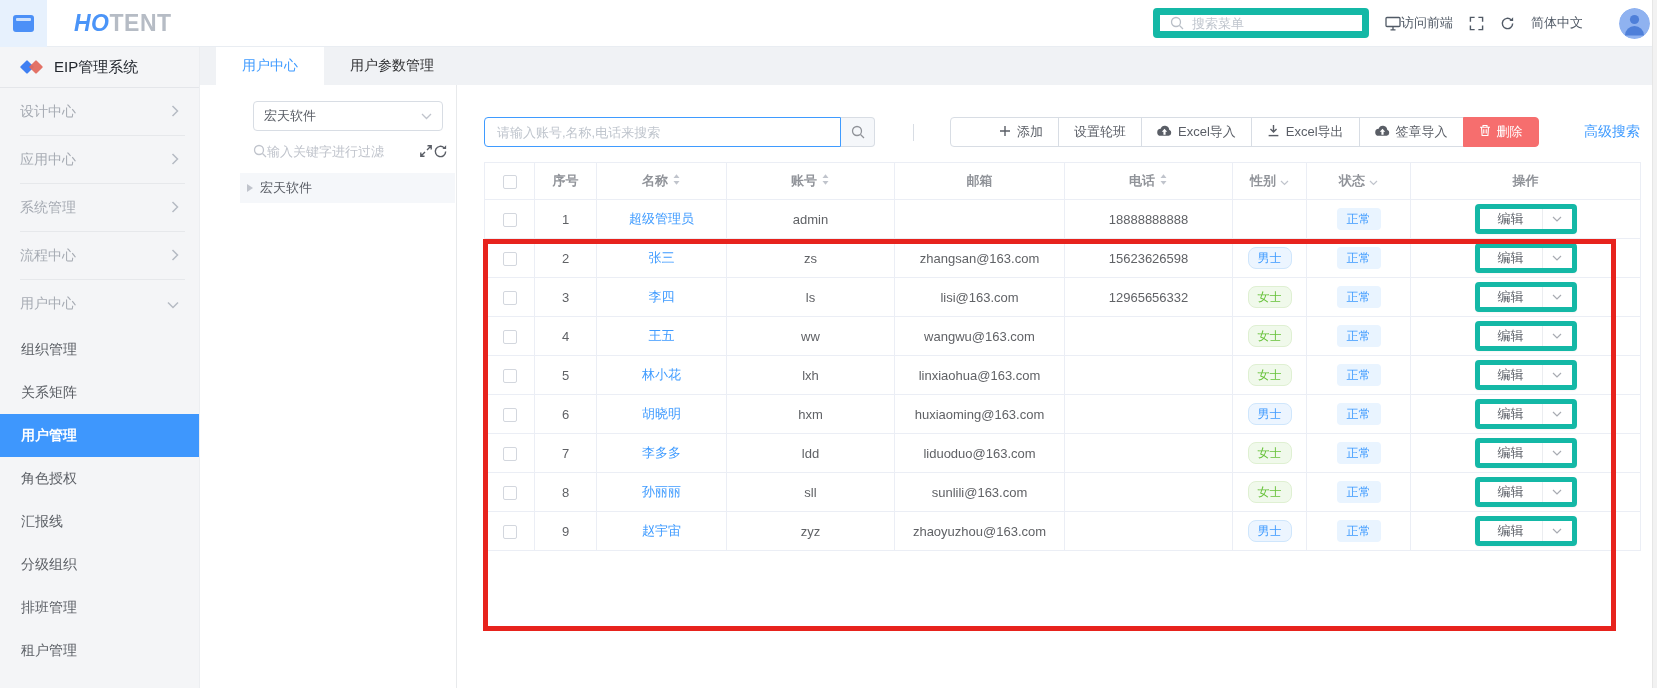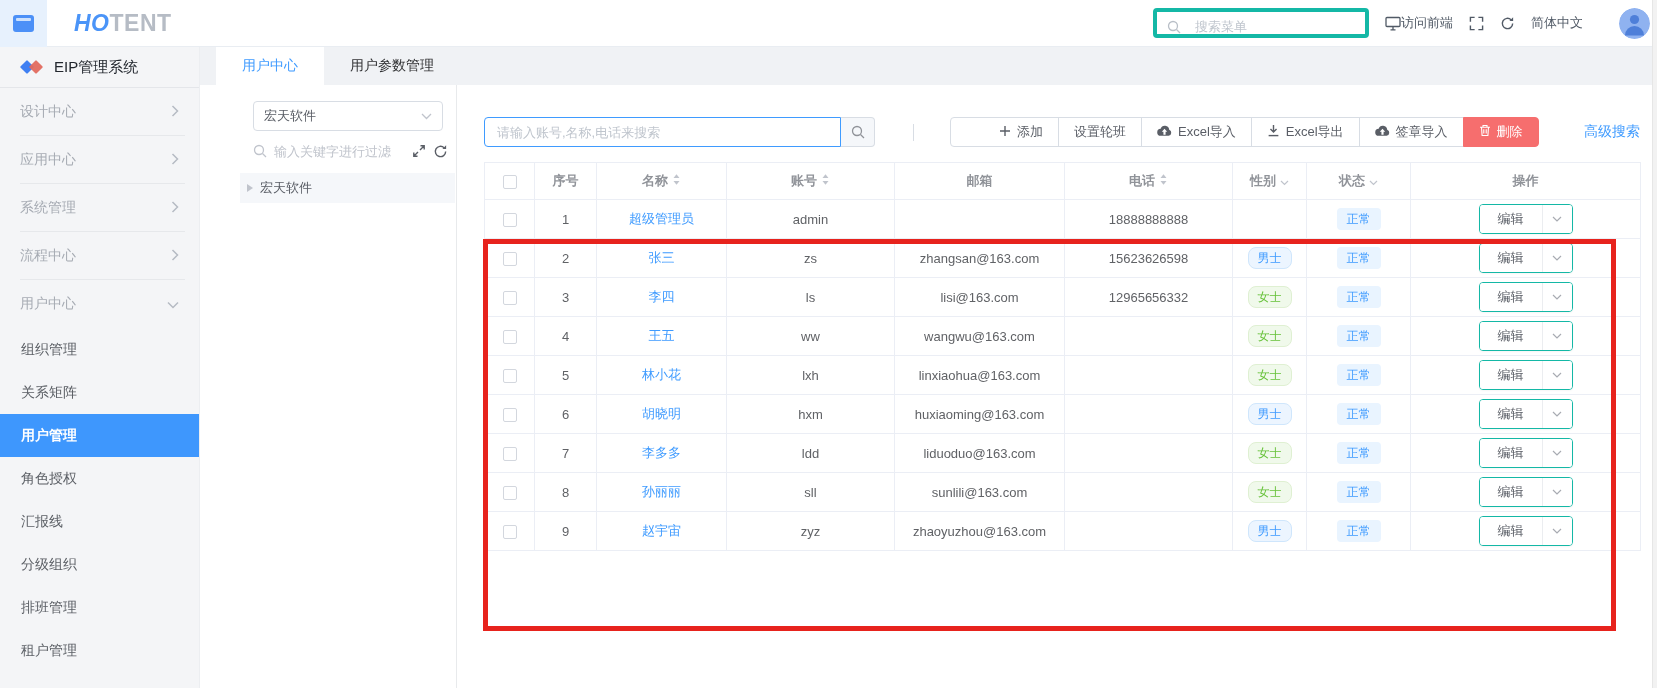--- a/index.html
+++ b/index.html
@@ -9,21 +9,21 @@
   
   .top-header { position:absolute; left:0; top:0; width:1657px; height:47px; background:#fff;
     border-bottom:1px solid #e9edf2; display:flex; align-items:center; z-index:5; }
   .collapse-btn { width:47px; height:47px; background:#e7f1fd; display:flex; align-items:center; justify-content:center; cursor:pointer; }
   .collapse-glyph { width:21px; height:17px; background:#4c90f7; border-radius:3px; position:relative; }
   .collapse-glyph::after { content:""; position:absolute; left:3px; right:3px; top:3px; height:3px; background:#cde1fc; border-radius:1px; }
   .logo { margin-left:27px; font-size:23px; font-weight:bold; letter-spacing:.5px; display:flex; align-items:baseline; }
   .logo-ho { color:#4a94f8; font-style:italic; }
   .logo-tent { color:#b6bcc5; }
   .header-right { margin-left:auto; display:flex; align-items:center; padding-right:7px; }
-  .menu-search { width:216px; height:30px; border:4px solid #14b8a6; border-radius:4px; display:flex; align-items:flex-end; padding:0 10px; gap:14px; background:#fff; }
+  .menu-search { width:216px; height:30px; border:7px solid #14b8a6; border-radius:4px; display:flex; align-items:center; padding:0 10px; gap:8px; background:#fff; }
   .menu-search input { border:none; outline:none; width:150px; font-size:13px; color:#606266; background:transparent; }
   .menu-search input::placeholder { color:#bfc5cd; }
   .hdr-item { display:flex; align-items:center; margin-left:16px; color:#515a66; font-size:13px; cursor:pointer;justify-content:center; }
   .hdr-icon { display:flex; align-items:center; }
   .avatar { margin-left:36px; width:31px; height:31px; border-radius:50%; overflow:hidden; cursor:pointer; }
 
   
   .sidebar { position:absolute; left:0; top:47px; width:200px; height:641px; background:#f4f5f7; border-right:1px solid #eceef1; z-index:4; }
   .side-title { height:41px; display:flex; align-items:center; padding-left:21px; gap:11px;
     border-bottom:1px solid #e4e6ea; font-size:15px; font-weight:normal; color:#22272e; }
@@ -42,21 +42,21 @@
   .tab { height:38px; display:flex; align-items:center; justify-content:center; padding:0 26px; font-size:14px; color:#303133; cursor:pointer; }
   .tab.active { background:#fff; color:#3f9bff; }
 
   
   .content { position:absolute; left:200px; top:85px; width:1457px; height:603px; background:#fff; }
 
   .tree-panel { position:absolute; left:0; top:0; width:257px; height:603px; border-right:1px solid #e8eaec; }
   .org-select { position:absolute; left:53px; top:16px; width:190px; height:30px; border:1px solid #d8dde4; border-radius:4px;
     display:flex; align-items:center; padding:0 10px; font-size:13px; color:#5a5e66; cursor:pointer; background:#fff; }
   .org-select .sel-caret { margin-left:auto; display:flex; }
-  .tree-filter { position:absolute; left:53px; top:52px; width:195px; height:28px; display:flex; align-items:center; gap:7px; }
+  .tree-filter { position:absolute; left:53px; top:52px; width:195px; height:28px; display:flex; align-items:center; gap:0; }
   .tree-filter input { border:none; outline:none; flex:1; min-width:0; font-size:13px; color:#606266; background:transparent; }
   .tree-filter input::placeholder { color:#c0c4cc; }
   .tf-icon { display:flex; align-items:center; cursor:pointer; }
   .tree-node { position:absolute; left:40px; top:88px; right:1px; height:30px; background:#f5f7fa; display:flex; align-items:center; padding-left:7px; gap:7px;
     font-size:13px; color:#5a5e66; cursor:pointer; }
   .tree-caret { width:0; height:0; border-left:6px solid #c0c4cc; border-top:4px solid transparent; border-bottom:4px solid transparent; }
 
   .main-panel { position:absolute; left:257px; top:0; width:1200px; height:603px; }
   .toolbar { position:absolute; left:27px; top:32px; right:17px; height:30px; display:flex; align-items:center; }
   .search-group { display:flex; }
@@ -77,21 +77,21 @@
   .user-table th, .user-table td { border:1px solid #ebeef5; text-align:center; overflow:hidden; white-space:nowrap; }
   .user-table th { height:37px; color:#909399; font-weight:bold; background:#fff; }
   .user-table td { height:39px; color:#606266; }
   .th-inner { display:inline-flex; align-items:center; gap:4px; }
   .name-link { color:#3f9bff; cursor:pointer; }
   .cb { display:inline-block; width:14px; height:14px; border:1px solid #d3d7de; border-radius:2px; background:#fff; vertical-align:middle; cursor:pointer; }
   .badge { display:inline-block; padding:4px 9px; border-radius:8px; font-size:12px; line-height:1; }
   .badge.male { background:#ecf5ff; border:1px solid #cfe6fc; color:#3f9bff; }
   .badge.female { background:#f0f9eb; border:1px solid #dff0d2; color:#67c23a; }
   .status-badge { display:inline-block; padding:5px 10px; border-radius:4px; font-size:12px; line-height:1; background:#e9f4ff; color:#3f9bff; }
-  .edit-group { display:inline-flex; height:30px; border:1px solid #14b8a6; border-radius:4px; overflow:hidden; background:#fff; box-shadow:0 1px 2px rgba(0,0,0,0.04); }
+  .edit-group { display:inline-flex; height:30px; border:5px solid #14b8a6; border-radius:4px; overflow:hidden; background:#fff; box-shadow:0 1px 2px rgba(0,0,0,0.04); }
   .edit-main { padding:0 18px; display:flex; align-items:center; font-size:13px; color:#5a5e66; background:#fff; border:none; cursor:pointer; }
   .edit-caret { width:30px; display:flex; align-items:center; justify-content:center; background:#fff; border:none; border-left:1px solid #ebedf0; cursor:pointer; }
 
   
   .highlight-box { position:absolute; left:483px; top:239px; width:1133px; height:392px; border:5px solid #e7231d; pointer-events:none; z-index:9; }
 
   
   .scroll-strip { position:absolute; right:0; top:0; width:5px; height:688px; background:#f2f2f2; border-left:1px solid #e6e6e6; z-index:8; }
 </style>
 </head>

